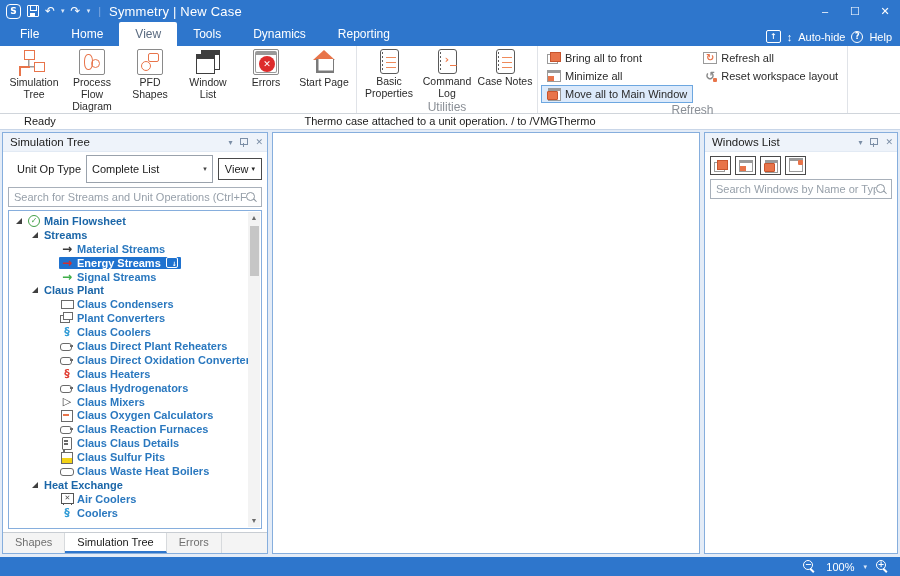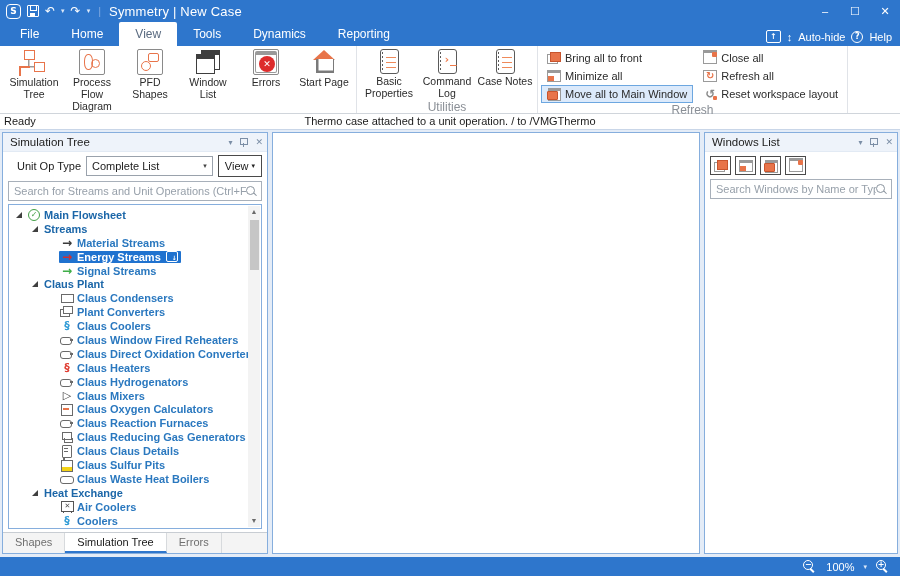--- a/index.html
+++ b/index.html
@@ -77,42 +77,42 @@
   .mi-move-main::after { content:""; position:absolute; left:0; bottom:0; width:9px; height:7px; background:#e8744a; border:1px solid #c8552e; border-radius:1px; }
   .mi-close-all::before { content:""; position:absolute; left:0; bottom:0; width:12px; height:10px; border:1px solid #9a9a9a; border-top:3px solid #9a9a9a; background:#fff; }
   .mi-close-all::after { content:""; position:absolute; right:0; top:0; width:5px; height:5px; background:#e8744a; border-radius:1px; }
   .mi-refresh-all::before { content:""; position:absolute; inset:0; border:1px solid #9a9a9a; background:#fff; }
   .mi-refresh-all::after { content:"\21BB"; position:absolute; left:0; top:0; right:0; bottom:0; color:#e8744a; font:bold 10px/12px "DejaVu Sans",sans-serif; text-align:center; }
   .mi-reset-layout::before { content:"\21BA"; position:absolute; inset:0; color:#8a8a8a; font:bold 12px/12px "DejaVu Sans",sans-serif; text-align:center; }
   .mi-reset-layout::after { content:""; position:absolute; right:0; bottom:0; width:4px; height:4px; background:#e8744a; border-radius:1px; }
 
   
   .statusrow { height:16px; background:#fff; position:relative; font-size:11px; color:#1a1a1a; flex:none; border-bottom:1px solid #c9d6e8; }
-  .statusrow .s-left { position:absolute; left:4px; top:1px; }
+  .statusrow .s-left { position:absolute; left:24px; top:1px; }
   .statusrow .s-center { position:absolute; left:0; right:0; top:1px; text-align:center; }
 
   
   .workspace { flex:1; display:flex; padding:2px 2px 3px; gap:4px; min-height:0; }
   .panel { background:#fff; border:1px solid #86aedd; display:flex; flex-direction:column; min-height:0; }
   .left-panel { width:266px; flex:none; }
   .center-canvas { flex:1; background:#fff; border:1px solid #86aedd; }
   .right-panel { width:194px; flex:none; }
 
   .panel-header { height:19px; background:#eef3fa; display:flex; align-items:center; padding:0 4px 0 7px; flex:none; border-bottom:1px solid #e2eaf4; }
   .panel-title { font-size:11.5px; color:#222; }
   .ph-icons { margin-left:auto; display:flex; align-items:center; gap:7px; color:#7b8ea6; }
   .ph-chevron { font-size:8px; }
   .pin-icon { width:9px; height:10px; position:relative; }
   .pin-icon::before { content:""; position:absolute; left:1px; top:1px; width:6px; height:5px; border:1.2px solid #7b8ea6; }
   .pin-icon::after { content:""; position:absolute; left:3.6px; top:6px; width:1.2px; height:4px; background:#7b8ea6; }
   .ph-close { font-size:9px; }
 
   .unitop-row { display:flex; align-items:center; gap:5px; padding:3px 5px; flex:none; }
   .unitop-label { font-size:11px; color:#1a1a1a; white-space:nowrap;padding-left:9px; }
-  .uo-select { flex:1; height:20px; border:1px solid #9aa2ac; background:#fff; display:flex; align-items:center; font-size:11px; color:#1a1a1a; padding:0 5px; }
+  .uo-select { flex:1; height:28px; border:1px solid #9aa2ac; background:#fff; display:flex; align-items:center; font-size:11px; color:#1a1a1a; padding:0 5px; }
   .uo-select .sel-caret { margin-left:auto; font-size:7px; color:#444; }
   .view-btn { height:22px; border:1px solid #4a4a4a; background:#fff; display:flex; align-items:center; gap:3px; font-size:11px; color:#1a1a1a; padding:0 6px; }
   .view-btn .sel-caret { font-size:7px; color:#222; }
 
   .search-row { padding:1px 5px 3px; flex:none; }
   .search-box { height:20px; border:1px solid #a8b0ba; background:#fff; display:flex; align-items:center; padding:0 5px; }
   .search-box input { border:none; outline:none; flex:1; font-size:11px; color:#333; font-family:inherit; background:transparent; }
   .search-box input::placeholder { color:#97a0aa; }
   .mag-icon { width:10px; height:10px; position:relative; flex:none; }
   .mag-icon::before { content:""; position:absolute; left:0; top:0; width:7px; height:7px; border:1.3px solid #8a949e; border-radius:50%; }
@@ -285,24 +285,20 @@
                 <span class="mi mi-minimize-all"></span>
                 <span>Minimize all</span>
               </div>
               <div class="rbtn-sm hl">
                 <span class="mi mi-move-main"></span>
                 <span>Move all to Main Window</span>
               </div>
             </div>
             <div class="rbtn-sm-col">
               <div class="rbtn-sm">
-                <span class="mi mi-close-all"></span>
-                <span>Close all</span>
-              </div>
-              <div class="rbtn-sm">
                 <span class="mi mi-refresh-all"></span>
                 <span>Refresh all</span>
               </div>
               <div class="rbtn-sm">
                 <span class="mi mi-reset-layout"></span>
                 <span>Reset workspace layout</span>
               </div>
             </div>
           </div>
         </div>
@@ -414,21 +410,21 @@
               <span class="row-content">
                 <span class="ti ti-cooler"></span>
                 <span class="tlabel">Claus Coolers</span>
               </span>
             </div>
             <div class="tree-row">
               <span class="indent" style="width: 36px;"></span>
               <span class="expander"></span>
               <span class="row-content">
                 <span class="ti ti-hvessel"></span>
-                <span class="tlabel">Claus Window Fired Reheaters</span>
+                <span class="tlabel">Claus Direct Plant Reheaters</span>
               </span>
             </div>
             <div class="tree-row">
               <span class="indent" style="width: 36px;"></span>
               <span class="expander"></span>
               <span class="row-content">
                 <span class="ti ti-hvessel"></span>
                 <span class="tlabel">Claus Direct Oxidation Converters</span>
               </span>
             </div>
@@ -463,28 +459,20 @@
                 <span class="ti ti-oxygen-calc"></span>
                 <span class="tlabel">Claus Oxygen Calculators</span>
               </span>
             </div>
             <div class="tree-row">
               <span class="indent" style="width: 36px;"></span>
               <span class="expander"></span>
               <span class="row-content">
                 <span class="ti ti-hvessel"></span>
                 <span class="tlabel">Claus Reaction Furnaces</span>
-              </span>
-            </div>
-            <div class="tree-row">
-              <span class="indent" style="width: 36px;"></span>
-              <span class="expander"></span>
-              <span class="row-content">
-                <span class="ti ti-generator"></span>
-                <span class="tlabel">Claus Reducing Gas Generators</span>
               </span>
             </div>
             <div class="tree-row">
               <span class="indent" style="width: 36px;"></span>
               <span class="expander"></span>
               <span class="row-content">
                 <span class="ti ti-page"></span>
                 <span class="tlabel">Claus Claus Details</span>
               </span>
             </div>

